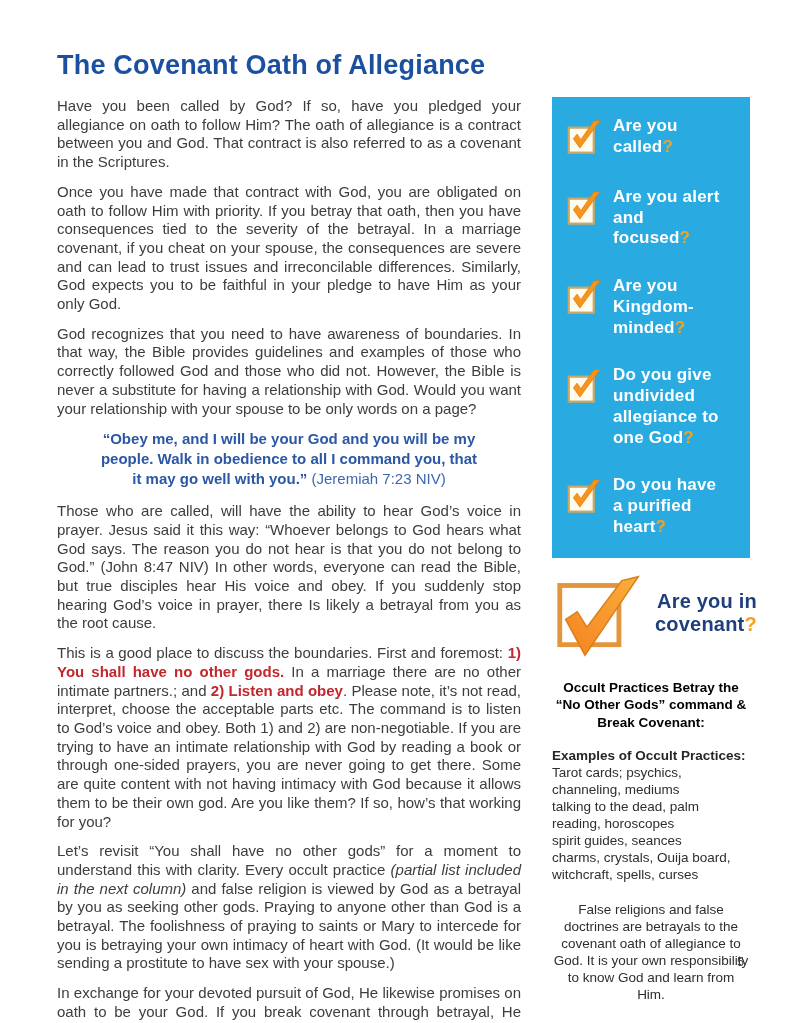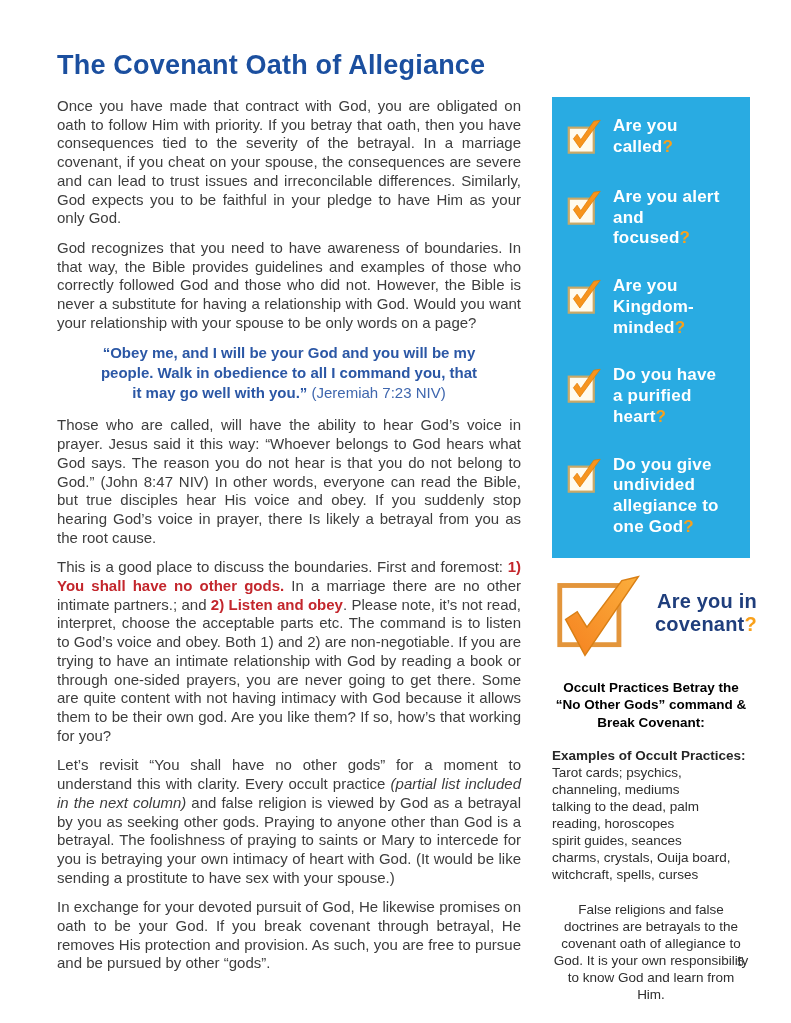--- a/index.html
+++ b/index.html
@@ -120,20 +120,21 @@
 <body>
 
 <div class="page">
 
   <h1 class="page-title">The Covenant Oath of Allegiance</h1>
 
   <div class="columns">
 
     <div class="main-col">
       <div id="paras-top">
+          <p class="body-para"><span>Have you been called by God?  If so, have you pledged your allegiance on oath to follow Him? The oath of allegiance is a contract between you and God. That contract is also referred to as a covenant in the Scriptures.</span></p>
           <p class="body-para"><span>Once you have made that contract with God, you are obligated on oath to follow Him with priority. If you betray that oath, then you have consequences tied to the severity of the betrayal. In a marriage covenant, if you cheat on your spouse, the consequences are severe and can lead to trust issues and irreconcilable differences. Similarly, God expects you to be faithful in your pledge to have Him as your only God.</span></p>
           <p class="body-para"><span>God recognizes that you need to have awareness of boundaries. In that way, the Bible provides guidelines and examples of those who correctly followed God and those who did not. However, the Bible is never a substitute for having a relationship with God. Would you want your relationship with your spouse to be only words on a page?</span></p>
         </div>
 
       <div class="quote"><span class="q-bold">“Obey me, and I will be your God and you will be my people. Walk in obedience to all I command you, that it may go well with you.”</span><span class="q-ref"> (Jeremiah 7:23 NIV)</span></div>
 
       <div id="paras-bottom">
           <p class="body-para"><span>Those who are called, will have the ability to hear God’s voice in prayer. Jesus said it this way: “Whoever belongs to God hears what God says. The reason you do not hear is that you do not belong to God.” (John 8:47 NIV) In other words, everyone can read the Bible, but true disciples hear His voice and obey. If you suddenly stop hearing God’s voice in prayer, there Is likely a betrayal from you as the root cause.</span></p>
           <p class="body-para"><span>This is a good place to discuss the boundaries. First and foremost: </span><span class="seg-redbold">1) You shall have no other gods.</span><span> In a marriage there are no other intimate partners.; and </span><span class="seg-redbold">2) Listen and obey</span><span>. Please note, it’s not read, interpret, choose the acceptable parts etc. The command is to listen to God’s voice and obey.  Both 1) and 2) are non-negotiable. If you are trying to have an intimate relationship with God by reading a book or through one-sided prayers, you are never going to get there. Some are quite content with not having intimacy with God because it allows them to be their own god. Are you like them? If so, how’s that working for you?</span></p>
           <p class="body-para"><span>Let’s revisit “You shall have no other gods” for a moment to understand this with clarity. Every occult practice </span><span class="seg-italic">(partial list included in the next column)</span><span> and false religion is viewed by God as a betrayal by you as seeking other gods. Praying to anyone other than God is a betrayal. The foolishness of praying to saints or Mary to intercede for you is betraying your own intimacy of heart with God. (It would be like sending a prostitute to have sex with your spouse.)</span></p>
@@ -162,28 +163,28 @@
                 <rect x="3" y="12" width="27" height="27" fill="#FFFBEE" stroke="#C9A968" stroke-width="2.4"></rect>
                 <path d="M8 24 L15 34 L37 4 L30 5 L16 25 L12 19 Z" fill="#F7941D" stroke="#E07C00" stroke-width="0.8"></path>
               </svg></div>
             <div class="item-label"><span>Are you Kingdom-minded</span><span class="orange-q">?</span></div>
           </div>
           <div class="check-item">
             <div class="icon-wrap"><svg width="37" height="40" viewBox="0 0 40 42" aria-hidden="true">
                 <rect x="3" y="12" width="27" height="27" fill="#FFFBEE" stroke="#C9A968" stroke-width="2.4"></rect>
                 <path d="M8 24 L15 34 L37 4 L30 5 L16 25 L12 19 Z" fill="#F7941D" stroke="#E07C00" stroke-width="0.8"></path>
               </svg></div>
+            <div class="item-label"><span>Do you give undivided allegiance to one God</span><span class="orange-q">?</span></div>
+          </div>
+          <div class="check-item">
+            <div class="icon-wrap"><svg width="37" height="40" viewBox="0 0 40 42" aria-hidden="true">
+                <rect x="3" y="12" width="27" height="27" fill="#FFFBEE" stroke="#C9A968" stroke-width="2.4"></rect>
+                <path d="M8 24 L15 34 L37 4 L30 5 L16 25 L12 19 Z" fill="#F7941D" stroke="#E07C00" stroke-width="0.8"></path>
+              </svg></div>
             <div class="item-label"><span>Do you have a purified heart</span><span class="orange-q">?</span></div>
-          </div>
-          <div class="check-item">
-            <div class="icon-wrap"><svg width="37" height="40" viewBox="0 0 40 42" aria-hidden="true">
-                <rect x="3" y="12" width="27" height="27" fill="#FFFBEE" stroke="#C9A968" stroke-width="2.4"></rect>
-                <path d="M8 24 L15 34 L37 4 L30 5 L16 25 L12 19 Z" fill="#F7941D" stroke="#E07C00" stroke-width="0.8"></path>
-              </svg></div>
-            <div class="item-label"><span>Do you give undivided allegiance to one God</span><span class="orange-q">?</span></div>
           </div>
         </div>
 
       <div class="covenant">
         <div class="big-icon-wrap">
           <svg width="97" height="97" viewBox="0 0 100 100" aria-hidden="true">
             <defs>
               <linearGradient id="bigCheckGrad" x1="0" y1="1" x2="1" y2="0">
                 <stop offset="0" stop-color="#F58220"></stop>
                 <stop offset="1" stop-color="#FBAE3C"></stop>

